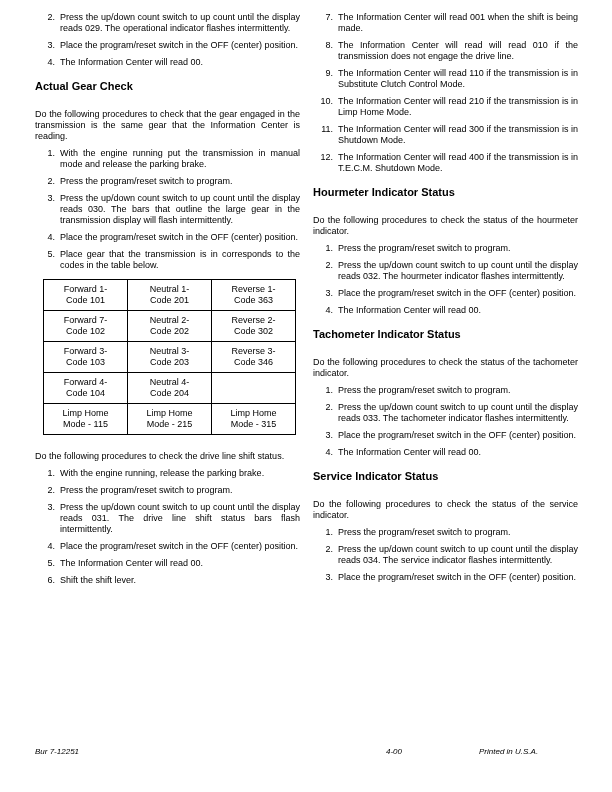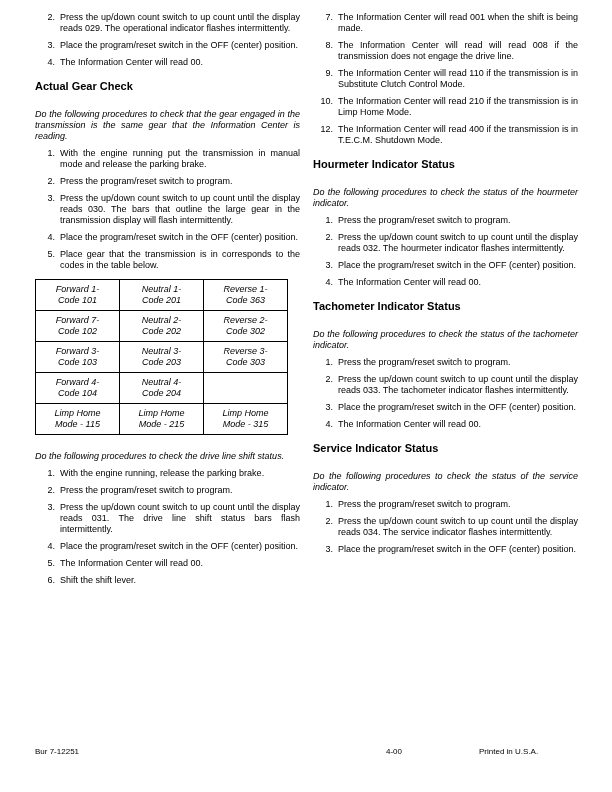--- a/index.html
+++ b/index.html
@@ -28,60 +28,59 @@
   .col { width: 265px; }
   h2.section-title {
     font-size: 11px;
     line-height: 13px;
     font-weight: bold;
     margin: 12px 0 8px 0;
   }
   .intro {
     text-align: justify;
     margin: 16px 0 6px 0;
-    font-style: italic;
   }
   .li {
     display: flex;
     padding-left: 6px;
     margin-bottom: 6px;
   }
   .li .num {
     flex: none;
     width: 14px;
     text-align: right;
     margin-right: 5px;
   }
   .li .txt {
     flex: 1;
     text-align: justify;
   }
   table.gear-table {
     border-collapse: collapse;
-    margin: 8px 0 12px 0;
+    margin: 8px 0 12px 8px;
     table-layout: fixed;
     width: 237px;
-    font-style: italic;
   }
   table.gear-table td {
     border: 1px solid #000;
     width: 79px;
     height: 30px;
     text-align: center;
     vertical-align: middle;
     padding: 0 2px;
   }
   .footer {
     position: absolute;
     top: 747px;
     left: 0;
     width: 612px;
     height: 12px;
     font-size: 8px;
     line-height: 10px;
+    font-style: italic;
   }
   .footer .f-left  { position: absolute; left: 35px; }
   .footer .f-mid   { position: absolute; left: 386px; }
   .footer .f-right { position: absolute; left: 479px; }
 </style>
 </head>
 <body>
 
 <div class="page">
 
@@ -161,21 +160,21 @@
             <td>
                 <div>Forward 3-</div>
                 <div>Code 103</div>
               </td>
             <td>
                 <div>Neutral 3-</div>
                 <div>Code 203</div>
               </td>
             <td>
                 <div>Reverse 3-</div>
-                <div>Code 303</div>
+                <div>Code 346</div>
               </td>
           </tr>
           <tr>
             <td>
                 <div>Forward 4-</div>
                 <div>Code 104</div>
               </td>
             <td>
                 <div>Neutral 4-</div>
                 <div>Code 204</div>
@@ -232,29 +231,33 @@
     </div>
 
     <div class="col">
 
       <div class="li">
         <span class="num">7.</span>
         <span class="txt">The Information Center will read 001 when the shift is being made.</span>
       </div>
       <div class="li">
         <span class="num">8.</span>
-        <span class="txt">The Information Center will read will read 008 if the transmission does not engage the drive line.</span>
+        <span class="txt">The Information Center will read will read 010 if the transmission does not engage the drive line.</span>
       </div>
       <div class="li">
         <span class="num">9.</span>
         <span class="txt">The Information Center will read 110 if the transmission is in Substitute Clutch Control Mode.</span>
       </div>
       <div class="li">
         <span class="num">10.</span>
         <span class="txt">The Information Center will read 210 if the transmission is in Limp Home Mode.</span>
+      </div>
+      <div class="li">
+        <span class="num">11.</span>
+        <span class="txt">The Information Center will read 300 if the transmission is in Shutdown Mode.</span>
       </div>
       <div class="li">
         <span class="num">12.</span>
         <span class="txt">The Information Center will read 400 if the transmission is in T.E.C.M. Shutdown Mode.</span>
       </div>
 
       <h2 class="section-title">Hourmeter Indicator Status</h2>
       <p class="intro">Do the following procedures to check the status of the hourmeter indicator.</p>
 
       <div class="li">

